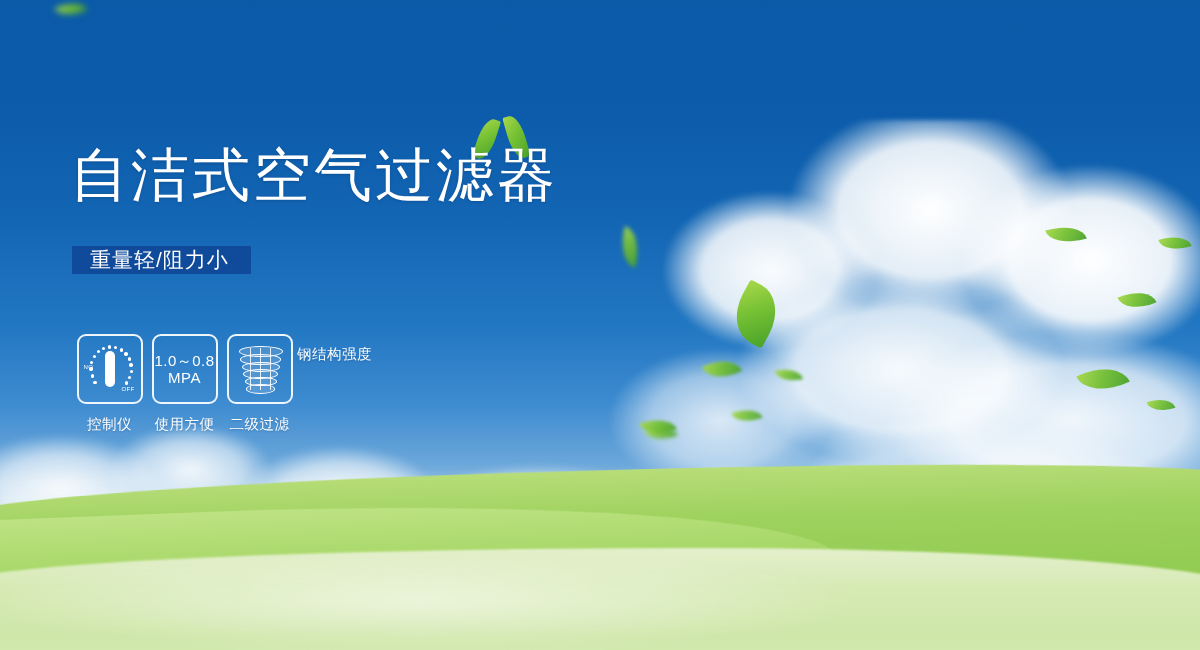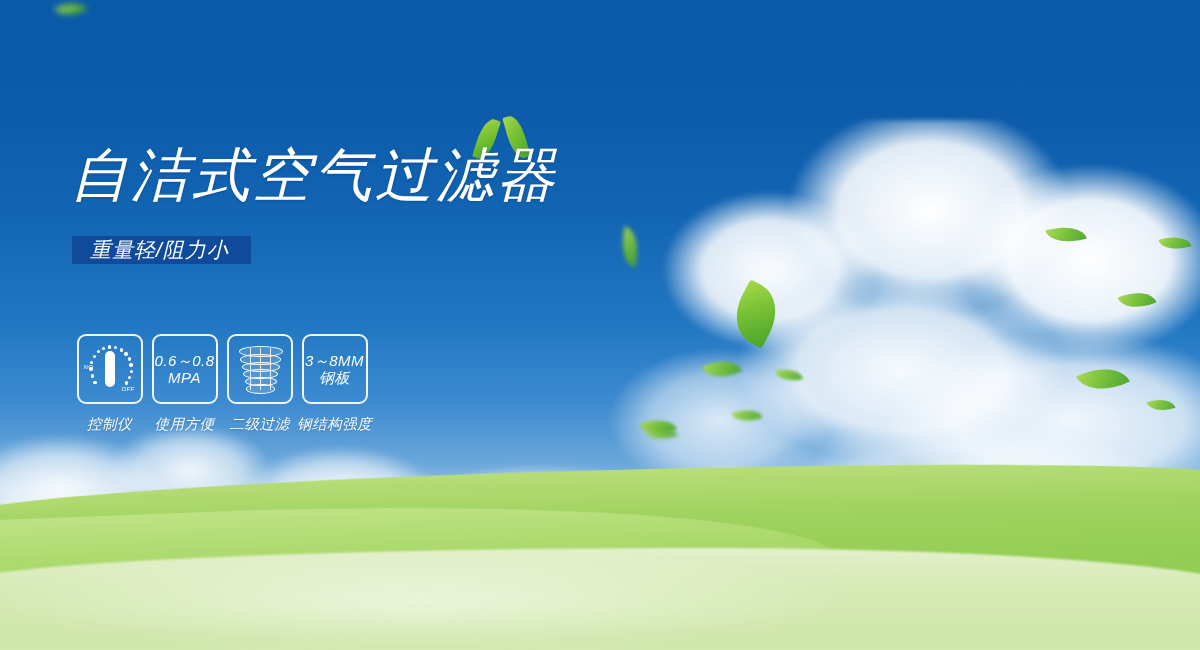--- a/index.html
+++ b/index.html
@@ -86,34 +86,34 @@
     position:absolute;left:0;top:560px;width:1200px;height:90px;
     background:radial-gradient(ellipse 600px 70px at 420px 40px, rgba(255,255,255,.55) 0%, rgba(255,255,255,0) 75%);
     filter:blur(6px);
   }
 
   
   .leaf{position:absolute;background:linear-gradient(135deg,#a7d84a 0%,#77c134 45%,#49a32a 100%);}
   .leaf.shape{border-radius:0 100% 0 100%;}
 
   
-  #content{position:absolute;left:0;top:0;width:1176px;height:650px;font-style:italic;}
+  #content{position:absolute;left:0;top:0;width:1176px;height:650px;}
 
   .title{
     position:absolute;left:70px;top:146px;
     font-size:58px;line-height:1;letter-spacing:3px;
     color:#ffffff;font-weight:300;
     font-family:"DejaVu Sans","Liberation Sans",sans-serif;
     white-space:nowrap;
     text-shadow:0 1px 3px rgba(0,30,80,.25);
   }
 
   .subtitle-bar{
     position:absolute;left:72px;top:236px;height:48px;
-    display:flex;align-items:flex-start;
+    display:flex;align-items:center;
   }
   .sub-left{
     background:#0f4a9b;color:#ffffff;
     display:flex;align-items:center;justify-content:center;
     padding:0 22px 0 18px;
     font-size:21px;letter-spacing:1px;white-space:nowrap;
     position:relative;z-index:2;
   }
   .sub-slant{
     width:26px;background:#0f4a9b;position:relative;z-index:2;
@@ -242,21 +242,21 @@
             <div class="dot" style="left:46.0px;top:27.8px;"></div>
             <div class="dot" style="left:44.6px;top:33.8px;"></div>
             <div class="dot" style="left:41.6px;top:39.2px;"></div>
           </div>
         </div>
         <div class="flabel">控制仪</div>
       </div>
 
       <div class="feature">
         <div class="fbox">
-          <div class="fnum">0.6～0.8</div>
+          <div class="fnum">1.0～0.8</div>
           <div class="fnum">MPA</div>
         </div>
         <div class="flabel">使用方便</div>
       </div>
 
       <div class="feature">
         <div class="fbox">
           <div class="stack">
             <div class="rod" style="left:16px;"></div>
             <div class="rod" style="left:26px;"></div>
@@ -266,24 +266,20 @@
             <div class="ell" style="width:36px;height:8px;margin-left:-18px;top:19.5px;"></div>
             <div class="ell" style="width:33px;height:8px;margin-left:-16.5px;top:27px;"></div>
             <div class="ell" style="width:30px;height:7.5px;margin-left:-15px;top:34.5px;"></div>
             <div class="ell" style="width:27px;height:7.5px;margin-left:-13.5px;top:42px;"></div>
           </div>
         </div>
         <div class="flabel">二级过滤</div>
       </div>
 
       <div class="feature">
-        <div class="fbox">
-          <div class="fnum">3～8MM</div>
-          <div class="fnum">钢板</div>
-        </div>
         <div class="flabel">钢结构强度</div>
       </div>
 
 
     </div>
   </div>
 
   <div class="leaf shape" style="left:641px;top:418px;width:34px;height:17px;transform:rotate(-18deg);filter:blur(1.6px);opacity:.92;"></div>
 
 </div>

